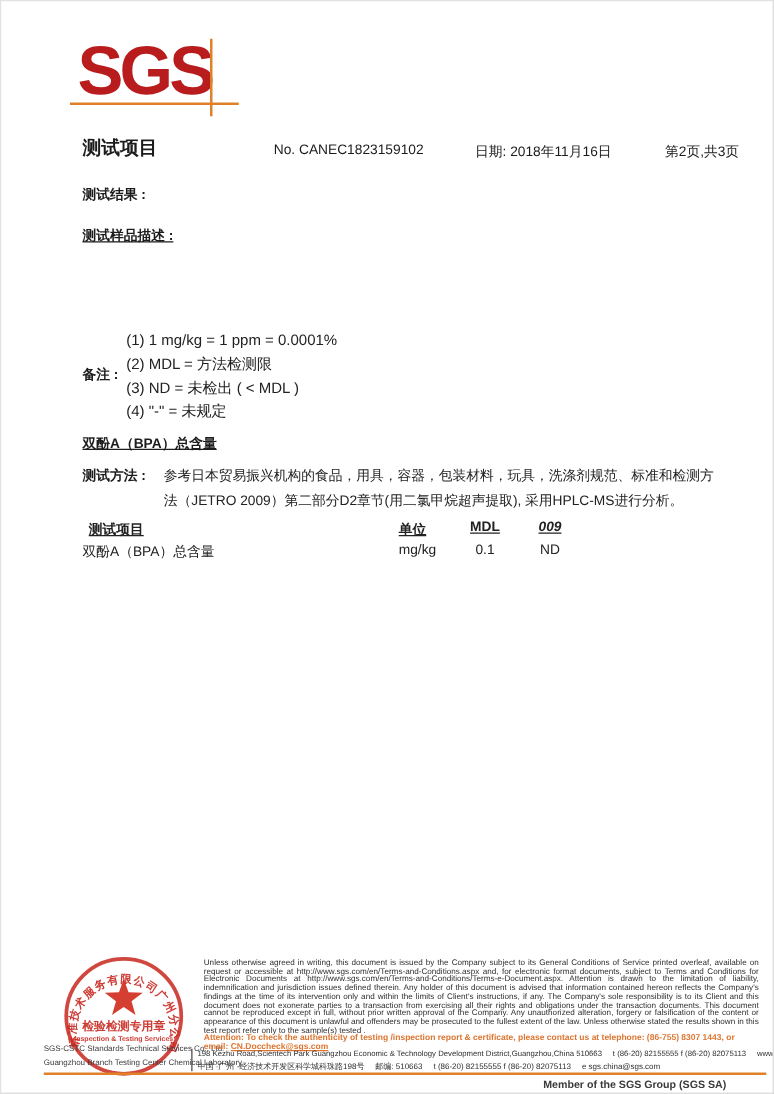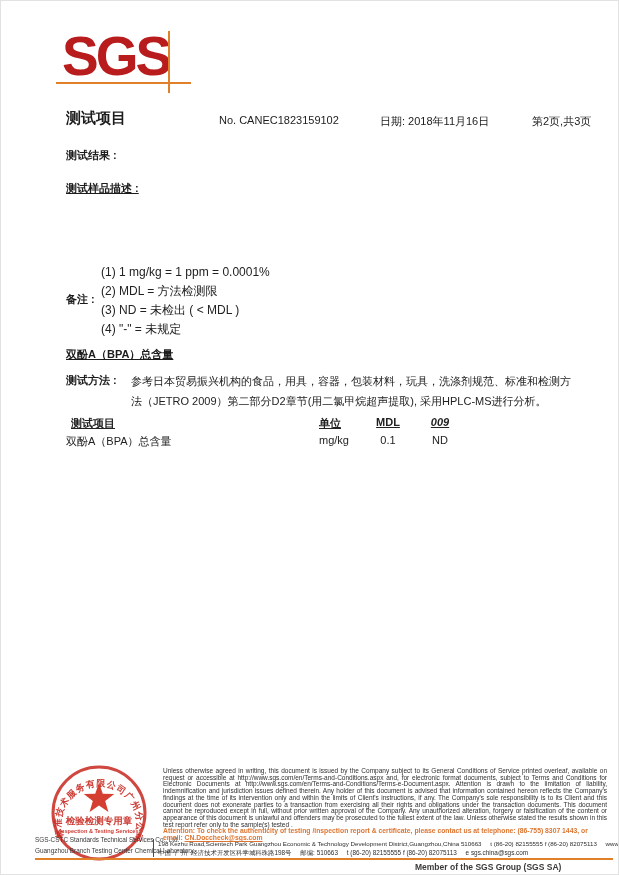--- a/index.html
+++ b/index.html
@@ -77,21 +77,21 @@
     font-size: 6.8px; line-height: 7.4px; font-weight: bold; color: #dd7530;
   }
   .attention .email { text-decoration: underline; }
 
   .addr-sep { left: 152px; top: 838px; width: 1px; height: 18px; background: #4a4a4a; }
   .addr-row1 { left: 157px; top: 839px; width: 452px; font-size: 6.2px; color: #2e2e2e; white-space: nowrap; }
   .addr-row2 { left: 157px; top: 848px; width: 452px; font-size: 6.4px; color: #2e2e2e; white-space: nowrap; }
   .addr-row1 span, .addr-row2 span { margin-right: 7px; }
 
   .footer-hline { left: 34px; top: 857px; width: 578px; height: 2px; background: #e0812a; }
-  .member-line { left: 414px; top: 861px; width: 190px; text-align: left; font-size: 8.5px; font-weight: 600; color: #3a3a3a; }
+  .member-line { left: 390px; top: 861px; width: 190px; text-align: right; font-size: 8.5px; font-weight: 600; color: #3a3a3a; }
 </style>
 </head>
 <body>
 
 <div class="page">
 
   <div class="abs logo-text">SGS</div>
   <div class="abs logo-vline"></div>
   <div class="abs logo-hline"></div>
 

